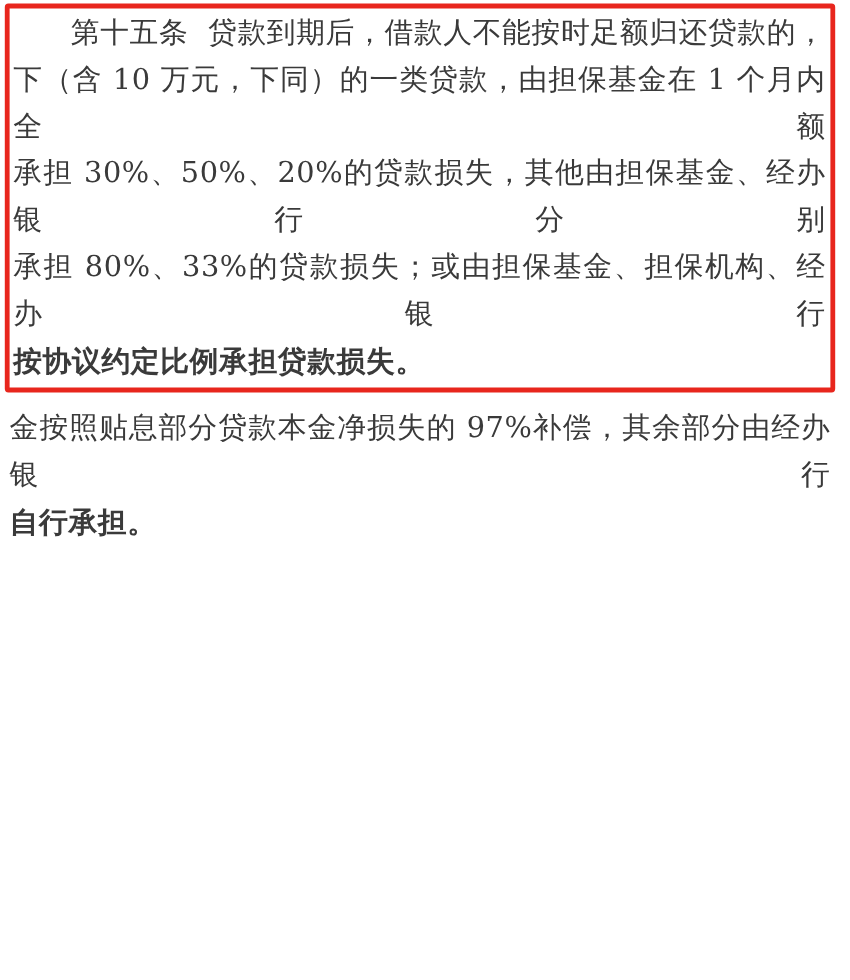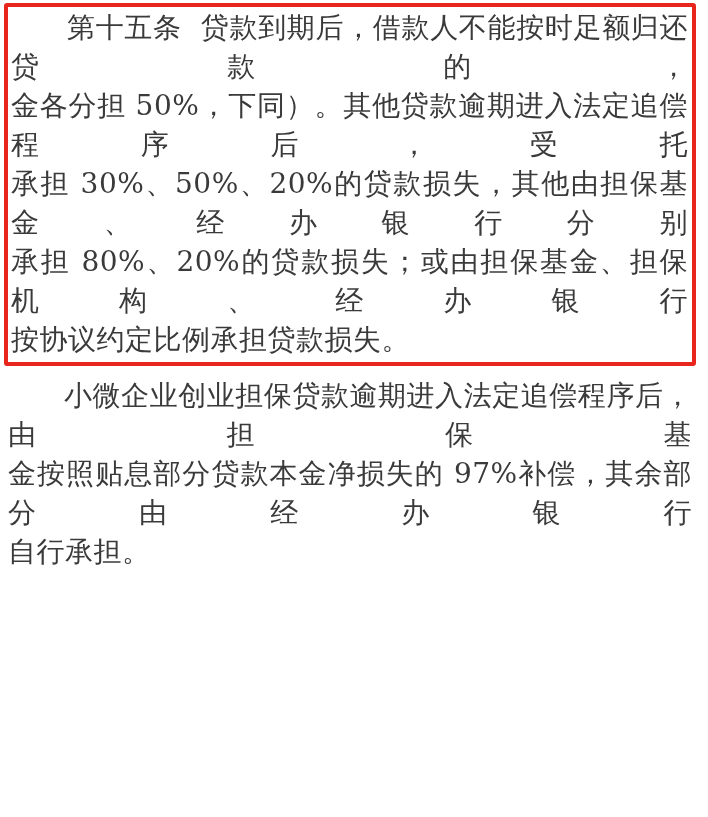--- a/index.html
+++ b/index.html
@@ -10,49 +10,48 @@
   *{box-sizing:border-box;}
   html,body{margin:0;padding:0;background:var(--paper);}
   body{
     width:708px;height:817px;overflow:hidden;
     font-family:"DejaVu Serif","Liberation Serif",serif;
     color:var(--ink);
   }
   .page{width:708px;height:817px;background:var(--paper);}
   .ln{
     margin:0;
-    font-size:28px;
+    font-size:24px;
     line-height:39px;
     white-space:pre-wrap;
     text-align:justify;
     text-align-last:justify;
     letter-spacing:0.5px;
   }
   .ln.first{text-indent:2em;}
-  .ln.end{text-align-last:left;}
+  .ln.end{text-align-last:left;font-weight:bold;}
   .block{margin:0 16px 0 8px;}
   .block.boxed{
     border:4px solid var(--highlight);
     border-radius:3px;
   }
   .b0{margin:3px 12px 0 4px;padding:1px 4px 3px 3px;}
   .b1{margin-top:10px;}
 </style>
 </head>
 <body>
 
 <div class="page">
 
   <section class="block boxed b0">
     <p class="ln first">第十五条  贷款到期后，借款人不能按时足额归还贷款的，</p>
-    <p class="ln">金各分担 50%，下同）。其他贷款逾期进入法定追偿程序后，受托</p>
+    <p class="ln">下（含 10 万元，下同）的一类贷款，由担保基金在 1 个月内全额</p>
     <p class="ln">承担 30%、50%、20%的贷款损失，其他由担保基金、经办银行分别</p>
-    <p class="ln">承担 80%、20%的贷款损失；或由担保基金、担保机构、经办银行</p>
+    <p class="ln">承担 80%、33%的贷款损失；或由担保基金、担保机构、经办银行</p>
     <p class="ln end">按协议约定比例承担贷款损失。</p>
   </section>
 
   <section class="block b1">
-    <p class="ln first">小微企业创业担保贷款逾期进入法定追偿程序后，由担保基</p>
     <p class="ln">金按照贴息部分贷款本金净损失的 97%补偿，其余部分由经办银行</p>
     <p class="ln end">自行承担。</p>
   </section>
 
 </div>
 
 </body></html>

